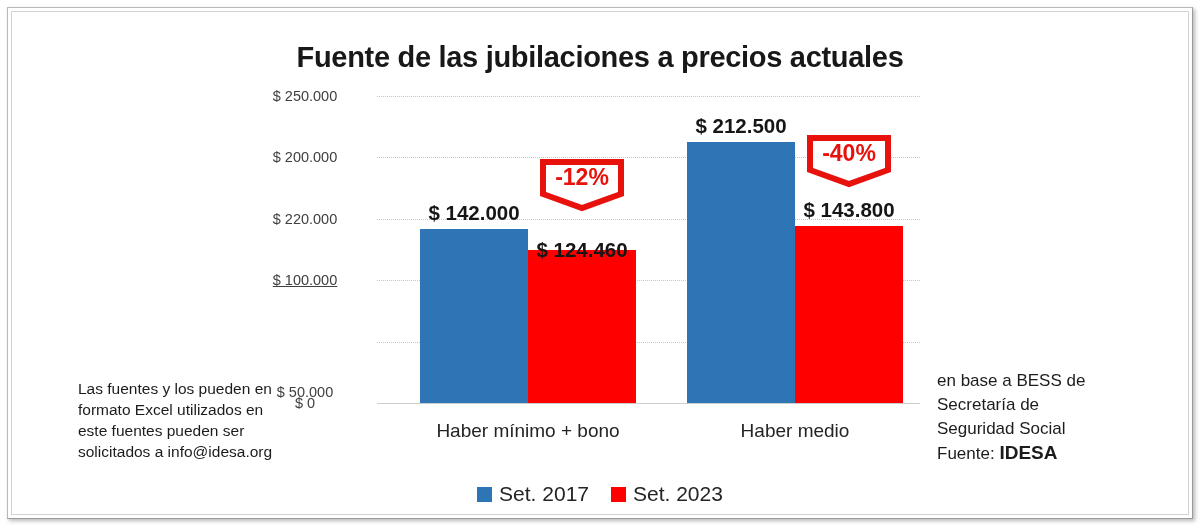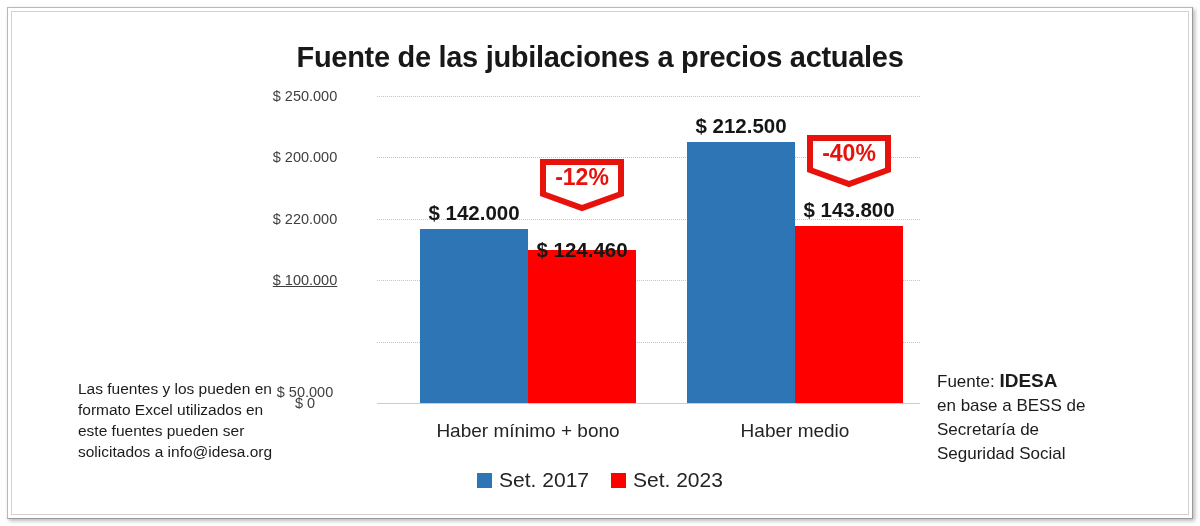--- a/index.html
+++ b/index.html
@@ -145,21 +145,21 @@
   #legend {
     position: absolute;
     left: 0;
     top: 450px;
     width: 1172px;
     text-align: center;
     white-space: nowrap;
   }
   .legend-item {
     display: inline-block;
-    margin: 4px 11px;
+    margin: 18px 11px;
     font-size: 21px;
     color: #242424;
     vertical-align: middle;
     font-family: "Liberation Sans", sans-serif;
   }
   .legend-swatch {
     display: inline-block;
     width: 15px; height: 15px;
     margin-right: 7px;
     vertical-align: -1px;
@@ -252,24 +252,24 @@
     <div id="legend"><span class="legend-item"><span class="legend-swatch" style="background: rgb(46, 117, 182);"></span><span>Set. 2017</span></span><span class="legend-item"><span class="legend-swatch" style="background: rgb(255, 0, 0);"></span><span>Set. 2023</span></span></div>
 
     <div id="note-left">
         <div>Las fuentes y los pueden en</div>
         <div>formato Excel utilizados en</div>
         <div>este fuentes pueden ser</div>
         <div>solicitados a info@idesa.org</div>
       </div>
 
     <div id="note-right">
-      <div>
-        <span>Fuente: </span><span class="brand">IDESA</span>
-      </div>
       <div id="note-right-lines">
           <div>en base a BESS de</div>
           <div>Secretaría de</div>
           <div>Seguridad Social</div>
         </div>
+      <div>
+        <span>Fuente: </span><span class="brand">IDESA</span>
+      </div>
     </div>
 
   </div>
 </div>
 
 </body></html>

